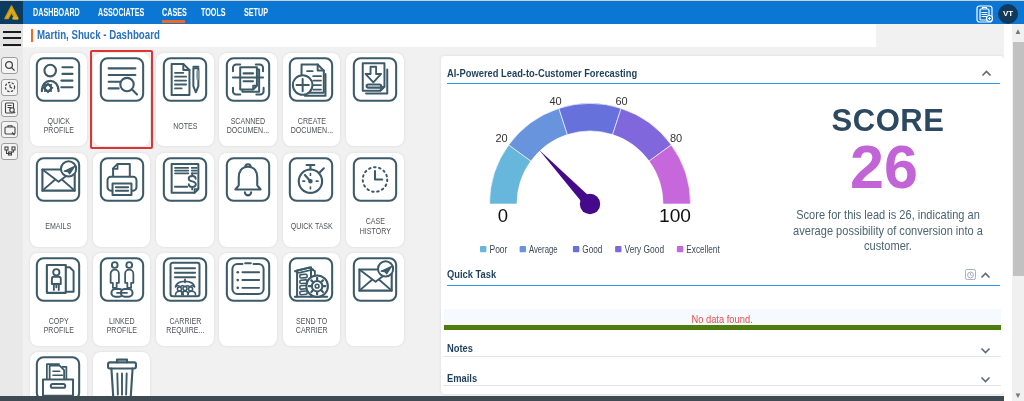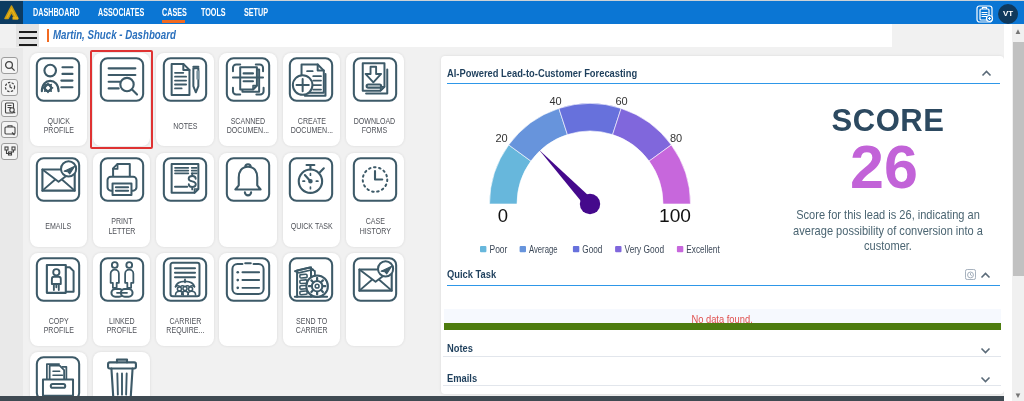--- a/index.html
+++ b/index.html
@@ -8,21 +8,21 @@
 
 #topline { position:absolute; left:0; top:0; width:1024px; height:1px; background:#cdd2d6; }
 #topbar { position:absolute; left:0; top:1px; width:1024px; height:23.3px; background:#0b76d4; }
 #logo { position:absolute; left:0; top:0; width:23.2px; height:23.3px; background:#0c3b61; }
 .nav { position:absolute; top:5.8px; font-size:10px; font-weight:bold; color:#fff; white-space:nowrap; transform:scaleX(.72); transform-origin:0 0; }
 #cases-u { position:absolute; left:161.6px; top:18.8px; width:23.8px; height:2.9px; background:#f26a21; }
 #clip { position:absolute; left:976px; top:3.5px; }
 #avatar { position:absolute; left:998px; top:2.6px; width:20px; height:20px; border-radius:50%; background:#10395c; color:#fff; font-size:8px; font-weight:bold; text-align:center; line-height:20px; }
 
 
-#crumbbar { position:absolute; left:16px; top:24.3px; width:876px; height:23.2px; background:#fff;font-style:italic; }
+#crumbbar { position:absolute; left:0; top:24.3px; width:876px; height:23.2px; background:#fff; }
 #hamb { position:absolute; left:0; top:0; width:23.2px; height:23.2px; background:#e3e3e3; }
 #hamb div { position:absolute; left:2.8px; width:18.2px; height:2.1px; background:#1c1c1c; }
 #crumbmark { position:absolute; left:30.7px; top:4.6px; width:2.4px; height:13.5px; background:#f26a21; }
 #crumbtext { position:absolute; left:36.5px; top:4.2px; font-size:12.6px; font-weight:bold; color:#2a70bd; transform:scaleX(.77); transform-origin:0 0; }
 
 
 #sidebar { position:absolute; left:0; top:47.5px; width:23.2px; height:353.5px; background:#e9e9e9; }
 .sbtn { position:absolute; left:1px; width:17px; height:17.2px; background:#f4f4f4; border:1px solid #9d9d9d; border-radius:3px; display:flex; align-items:center; justify-content:center; }
 
 
@@ -39,21 +39,21 @@
 .chev { position:absolute; width:11px; height:11px; }
 .bline { position:absolute; left:6px; width:553px; height:1.4px; background:#2e97e8; }
 .gline { position:absolute; left:2px; width:558px; height:1px; background:#e2e6ec; }
 
 #score { position:absolute; left:741px; top:103px; width:294px; text-align:center; color:#2c4960; font-size:31px; font-weight:bold; letter-spacing:.6px; }
 #s26 { position:absolute; left:737px; top:131.5px; width:294px; text-align:center; color:#c263d8; font-size:61px; font-weight:bold; }
 #spara { position:absolute; left:739px; top:207px; width:298px; text-align:center; color:#4b6572; font-size:13px; line-height:15.6px; transform:scaleX(.85); }
 
 
 .th { font-size:11px; font-weight:bold; color:#2f3a46; position:absolute; top:2.5px; transform:scaleX(.78); white-space:nowrap; }
-#nodata { position:absolute; left:443.5px; top:308.5px; width:557px; height:21.5px; background:#f6f9fe; border-bottom:7px solid #4d7c0f; text-align:center; font-size:11px; color:#e0504e; line-height:21px; }
+#nodata { position:absolute; left:443.5px; top:308.5px; width:557px; height:21.5px; background:#f6f9fe; border-bottom:5px solid #4d7c0f; text-align:center; font-size:11px; color:#e0504e; line-height:21px; }
 #nodata span { display:inline-block; transform:scaleX(.85); }
 
 #footer { position:absolute; left:0; top:396px; width:1007px; height:5px; background:#3f4a52; }
 
 
 #sgut { position:absolute; left:1003.5px; top:24.3px; width:8.5px; height:376.7px; background:#fff; }
 #strack { position:absolute; left:1012px; top:24.3px; width:12px; height:376.7px; background:#f0f0f0; }
 #sthumb { position:absolute; left:1012.5px; top:42px; width:11px; height:234px; background:#c1c1c1; }
 .sarrow { position:absolute; left:1013px; width:10px; font-size:8px; color:#767676; text-align:center; }
 </style></head>
@@ -192,23 +192,20 @@
   </div>
 <div class="tile" style="left:346.0px;top:52.8px">
     <div class="tic"><svg width="44" height="44" viewBox="0 0 44 44" fill="none" stroke="#3d5a68" stroke-width="1.9" stroke-linecap="round" stroke-linejoin="round">
         <rect x="3" y="3" width="38" height="38" rx="6" stroke-width="1.85"></rect>
         <path d="M33 13v21.5H14" stroke-width="1.8"></path>
         <path d="M11 7.5h19.5v21L27 32H11z" fill="#fff" stroke-width="1.8"></path>
         <path d="M30.5 28.5L27 32v-3.5z" stroke-width="1.4"></path>
         <path d="M18 10.5v6.5h-4.5l7 7.5 7-7.5H23v-6.5z" stroke-width="1.7"></path>
         <rect x="14.5" y="26.5" width="13" height="2.8" rx="1.4"></rect>
       </svg></div>
-    <div class="tlb">
-      <span>DOWNLOAD<br>FORMS</span>
-    </div>
   </div>
 <div class="tile" style="left:29.5px;top:153.2px">
     <div class="tic"><svg width="44" height="44" viewBox="0 0 44 44" fill="none" stroke="#3d5a68" stroke-width="1.9" stroke-linecap="round" stroke-linejoin="round">
         <rect x="3" y="3" width="38" height="38" rx="6" stroke-width="1.85"></rect>
         <rect x="8" y="13" width="29" height="19" fill="#fff"></rect>
         <path d="M8 13l14.5 11L37 13M8 32l11.5-10M37 32l-11.5-10" stroke-width="1.7"></path>
         <circle cx="31.5" cy="12.5" r="6.8" fill="#fff" stroke-width="1.8"></circle>
         <path d="M27.5 14.5l9.5-4.5-4.5 7-1.7-2z" fill="#3d5a68" stroke-width="1"></path>
       </svg></div>
     <div class="tlb">
@@ -217,23 +214,20 @@
   </div>
 <div class="tile" style="left:92.8px;top:153.2px">
     <div class="tic"><svg width="44" height="44" viewBox="0 0 44 44" fill="none" stroke="#3d5a68" stroke-width="1.9" stroke-linecap="round" stroke-linejoin="round">
         <rect x="3" y="3" width="38" height="38" rx="6" stroke-width="1.85"></rect>
         <path d="M14 20v-8l4-4h11v12" fill="#fff" stroke-width="1.8"></path>
         <path d="M18 8v4.5h-4" stroke-width="1.6"></path>
         <rect x="9" y="19.5" width="26" height="12.5" rx="3" fill="#fff" stroke-width="1.8"></rect>
         <rect x="13.5" y="25.5" width="17" height="10.5" fill="#fff" stroke-width="1.8"></rect>
         <path d="M16.5 29h11M16.5 32.2h11" stroke-width="1.8"></path>
       </svg></div>
-    <div class="tlb">
-      <span>PRINT<br>LETTER</span>
-    </div>
   </div>
 <div class="tile" style="left:156.1px;top:153.2px">
     <div class="tic"><svg width="44" height="44" viewBox="0 0 44 44" fill="none" stroke="#3d5a68" stroke-width="1.9" stroke-linecap="round" stroke-linejoin="round">
         <rect x="3" y="3" width="38" height="38" rx="6" stroke-width="1.85"></rect>
         <path d="M10 8h24v22.5L30.5 34H10z" fill="#fff" stroke-width="1.8"></path>
         <path d="M34 30.5L30.5 34v-3.5z" stroke-width="1.4"></path>
         <path d="M13 11.5h12M13 14h12M13 16.5h12M28 11.5h4.5M28 14h4.5M28 16.5h4.5" stroke-width="1.5"></path>
         <path d="M31.6 21.3c0-1.5-1.4-2.4-3.1-2.4-1.8 0-3.2 1-3.2 2.4 0 3.4 6.4 1.5 6.4 4.9 0 1.4-1.4 2.4-3.2 2.4-1.7 0-3.1-.9-3.1-2.4" stroke-width="1.7"></path>
         <path d="M28.5 16.6v2.3M28.5 28.6v2.3" stroke-width="1.7"></path>
         <path d="M13 28.5h11" stroke-width="1.8"></path>

